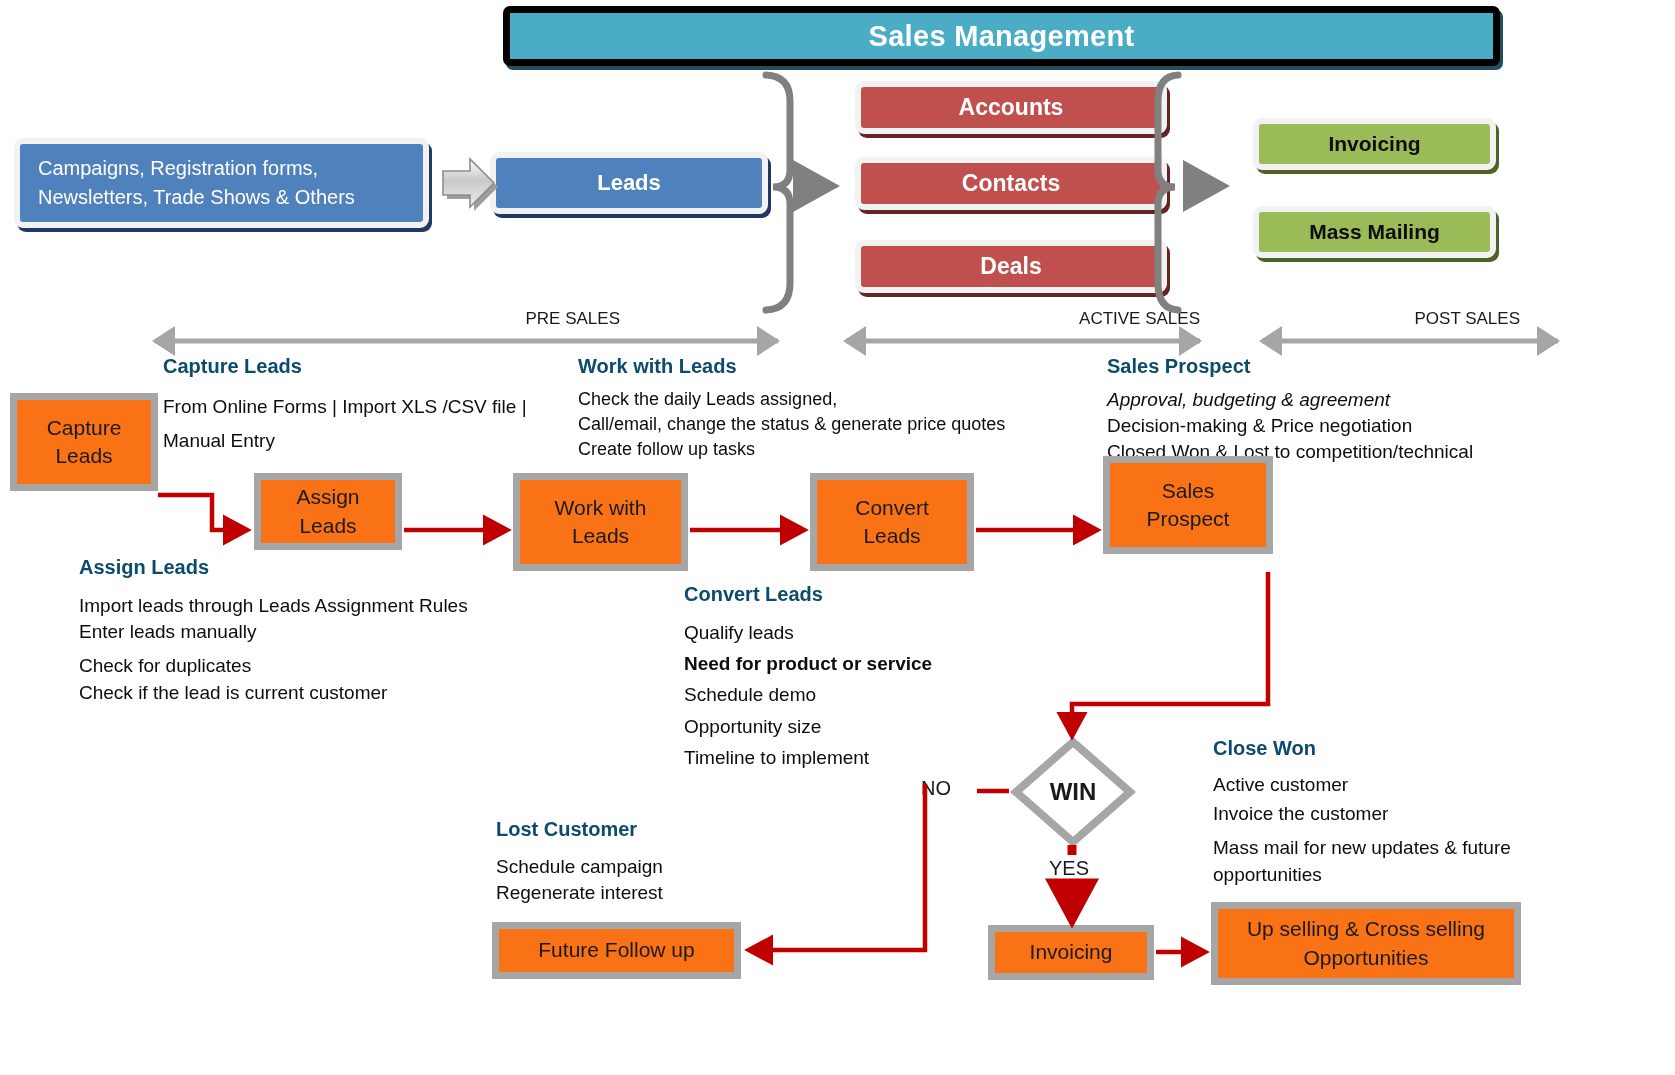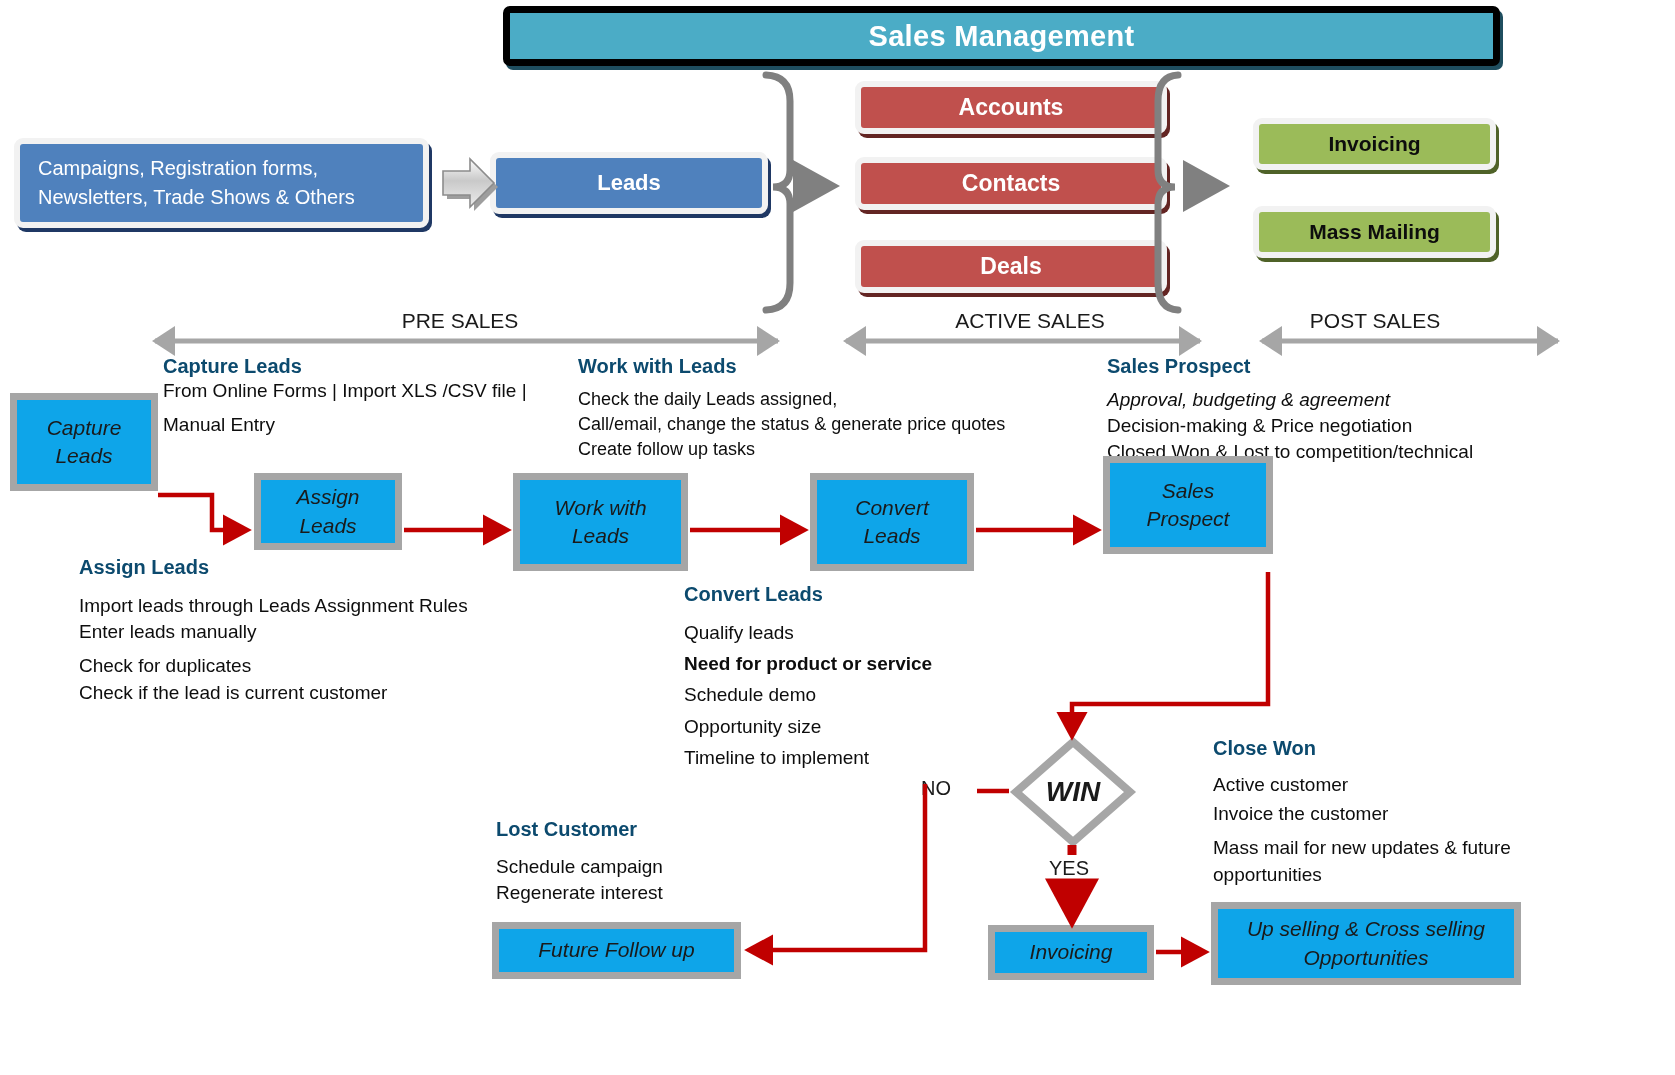--- a/index.html
+++ b/index.html
@@ -28,29 +28,29 @@
   .pill-blue{background:#4F81BD;color:#fff;box-shadow:3px 4px 0 0 #1F3864;}
   .pill-red{background:#C0504D;color:#fff;box-shadow:3px 4px 0 0 #632523;
             justify-content:center;font-weight:bold;font-size:23px;}
   .pill-green{background:#9BBB59;color:#0d0d0d;box-shadow:3px 4px 0 0 #4F6228;
             justify-content:center;font-weight:bold;font-size:21px;}
   .pill-blue.center{justify-content:center;font-weight:bold;font-size:22px;}
   .pill-blue.left{padding-left:18px;font-size:20px;line-height:1.45;}
 
   
   .fbox{
-    border:7px solid #A6A6A6;background:#0ea5e9;
+    border:7px solid #A6A6A6;background:#f97316;
     display:flex;align-items:center;justify-content:center;
-    text-align:center;font-size:21px;line-height:1.35;color:#1a1a1a;font-style:italic;
+    text-align:center;font-size:21px;line-height:1.35;color:#1a1a1a;
   }
 
   
   .hdr{font-weight:bold;font-size:20px;color:#0c4a6e;white-space:nowrap;}
   .ln{font-size:19px;color:#0d0d0d;white-space:nowrap;line-height:1.38;}
-  .phase{font-size:21px;color:#1a1a1a;text-align:center;white-space:nowrap;}
+  .phase{font-size:17px;color:#1a1a1a;text-align:right;white-space:nowrap;}
   .smlbl{font-size:20px;color:#1a1a1a;white-space:nowrap;}
 
   svg.ov{position:absolute;left:0;top:0;width:1675px;height:1075px;
          pointer-events:none;overflow:visible;}
 </style>
 </head>
 <body>
 
 <div id="stage">
 
@@ -91,21 +91,21 @@
   </div>
   <div class="abs phase" style="left:860px;top:309px;width:340px;">
     <span>ACTIVE SALES</span>
   </div>
   <div class="abs phase" style="left:1230px;top:309px;width:290px;">
     <span>POST SALES</span>
   </div>
 
   <div class="abs" style="left:163px;top:355px;">
     <div class="hdr">Capture Leads</div>
-    <div class="ln" style="margin-top:0;">From Online Forms | Import  XLS /CSV file |</div>
+    <div class="ln" style="margin-top:16px;">From Online Forms | Import  XLS /CSV file |</div>
     <div class="ln" style="margin-top:8px;">Manual Entry</div>
   </div>
 
   <div class="abs" style="left:578px;top:355px;">
     <div class="hdr">Work with Leads</div>
     <div class="ln" style="font-size:18px;margin-top:9px;">Check the daily Leads assigned,</div>
     <div class="ln" style="font-size:18px;">Call/email, change the status &amp; generate price quotes</div>
     <div class="ln" style="font-size:18px;">Create follow up tasks</div>
   </div>
 
@@ -186,21 +186,21 @@
     <span>NO</span>
   </div>
   <div class="abs smlbl" style="left:1049px;top:857px;">
     <span>YES</span>
   </div>
 
   <div class="abs" style="left:1011px;top:737px;width:124px;height:110px;">
     <svg width="124" height="110" style="position:absolute;left:0;top:0;overflow:visible;">
       <polygon points="62,5 119,55 62,105 5,55" fill="#ffffff" stroke="#A6A6A6" stroke-width="8"></polygon>
     </svg>
-    <div class="abs" style="left:0;top:0;width:124px;height:110px;display:flex;align-items:center;justify-content:center;font-weight:bold;font-size:28px;color:#1a1a1a;font-style:italic;">WIN</div>
+    <div class="abs" style="left:0;top:0;width:124px;height:110px;display:flex;align-items:center;justify-content:center;font-weight:bold;font-size:24px;color:#1a1a1a;">WIN</div>
   </div>
 
   <div class="abs fbox" style="left:492px;top:922px;width:249px;height:57px;">
     <span>Future Follow up</span>
   </div>
 
   <div class="abs fbox" style="left:988px;top:925px;width:166px;height:55px;">
     <span>Invoicing</span>
   </div>
 

